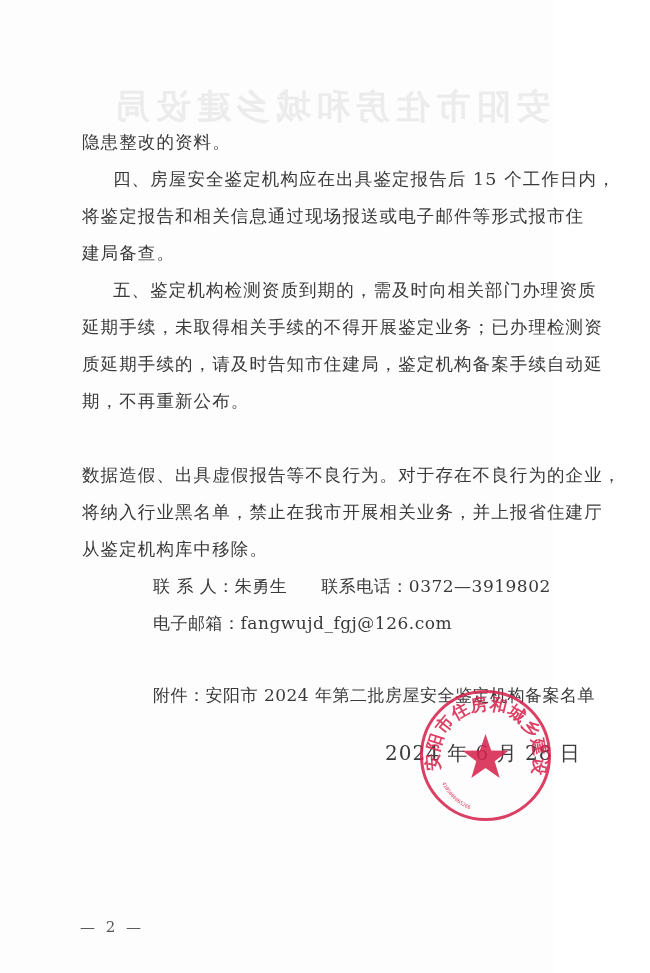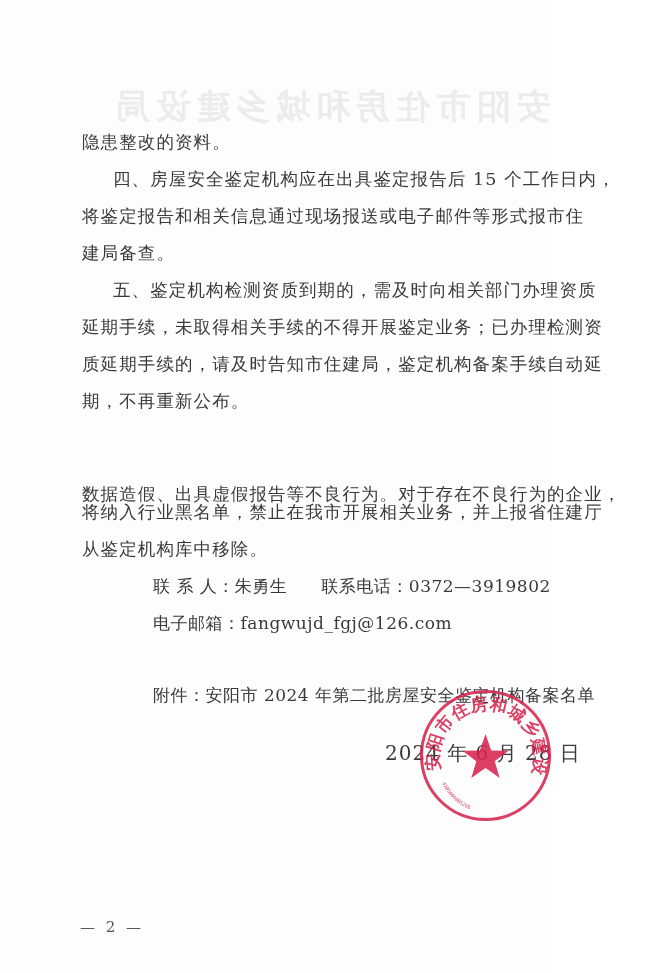--- a/index.html
+++ b/index.html
@@ -92,21 +92,21 @@
 
   <div class="line indent" style="top:167px">四、房屋安全鉴定机构应在出具鉴定报告后 15 个工作日内，</div>
   <div class="line" style="top:204px">将鉴定报告和相关信息通过现场报送或电子邮件等形式报市住</div>
   <div class="line" style="top:241px">建局备查。</div>
 
   <div class="line indent" style="top:278px">五、鉴定机构检测资质到期的，需及时向相关部门办理资质</div>
   <div class="line" style="top:352px">质延期手续的，请及时告知市住建局，鉴定机构备案手续自动延</div>
   <div class="line" style="top:315px">延期手续，未取得相关手续的不得开展鉴定业务；已办理检测资</div>
   <div class="line" style="top:389px">期，不再重新公布。</div>
 
-  <div class="line" style="top:482px">数据造假、出具虚假报告等不良行为。对于存在不良行为的企业，</div>
+  <div class="line" style="top:463px">数据造假、出具虚假报告等不良行为。对于存在不良行为的企业，</div>
   <div class="line" style="top:500px">将纳入行业黑名单，禁止在我市开展相关业务，并上报省住建厅</div>
   <div class="line" style="top:537px">从鉴定机构库中移除。</div>
 
   <div class="contact" style="top:574px">
     <span>联 系 人：</span><span>朱勇生</span><span class="gap"></span><span>联系电话：</span><span>0372—3919802</span>
   </div>
   <div class="contact" style="top:611px">
     <span>电子邮箱：</span><span>fangwujd_fgj@126.com</span>
   </div>
 

